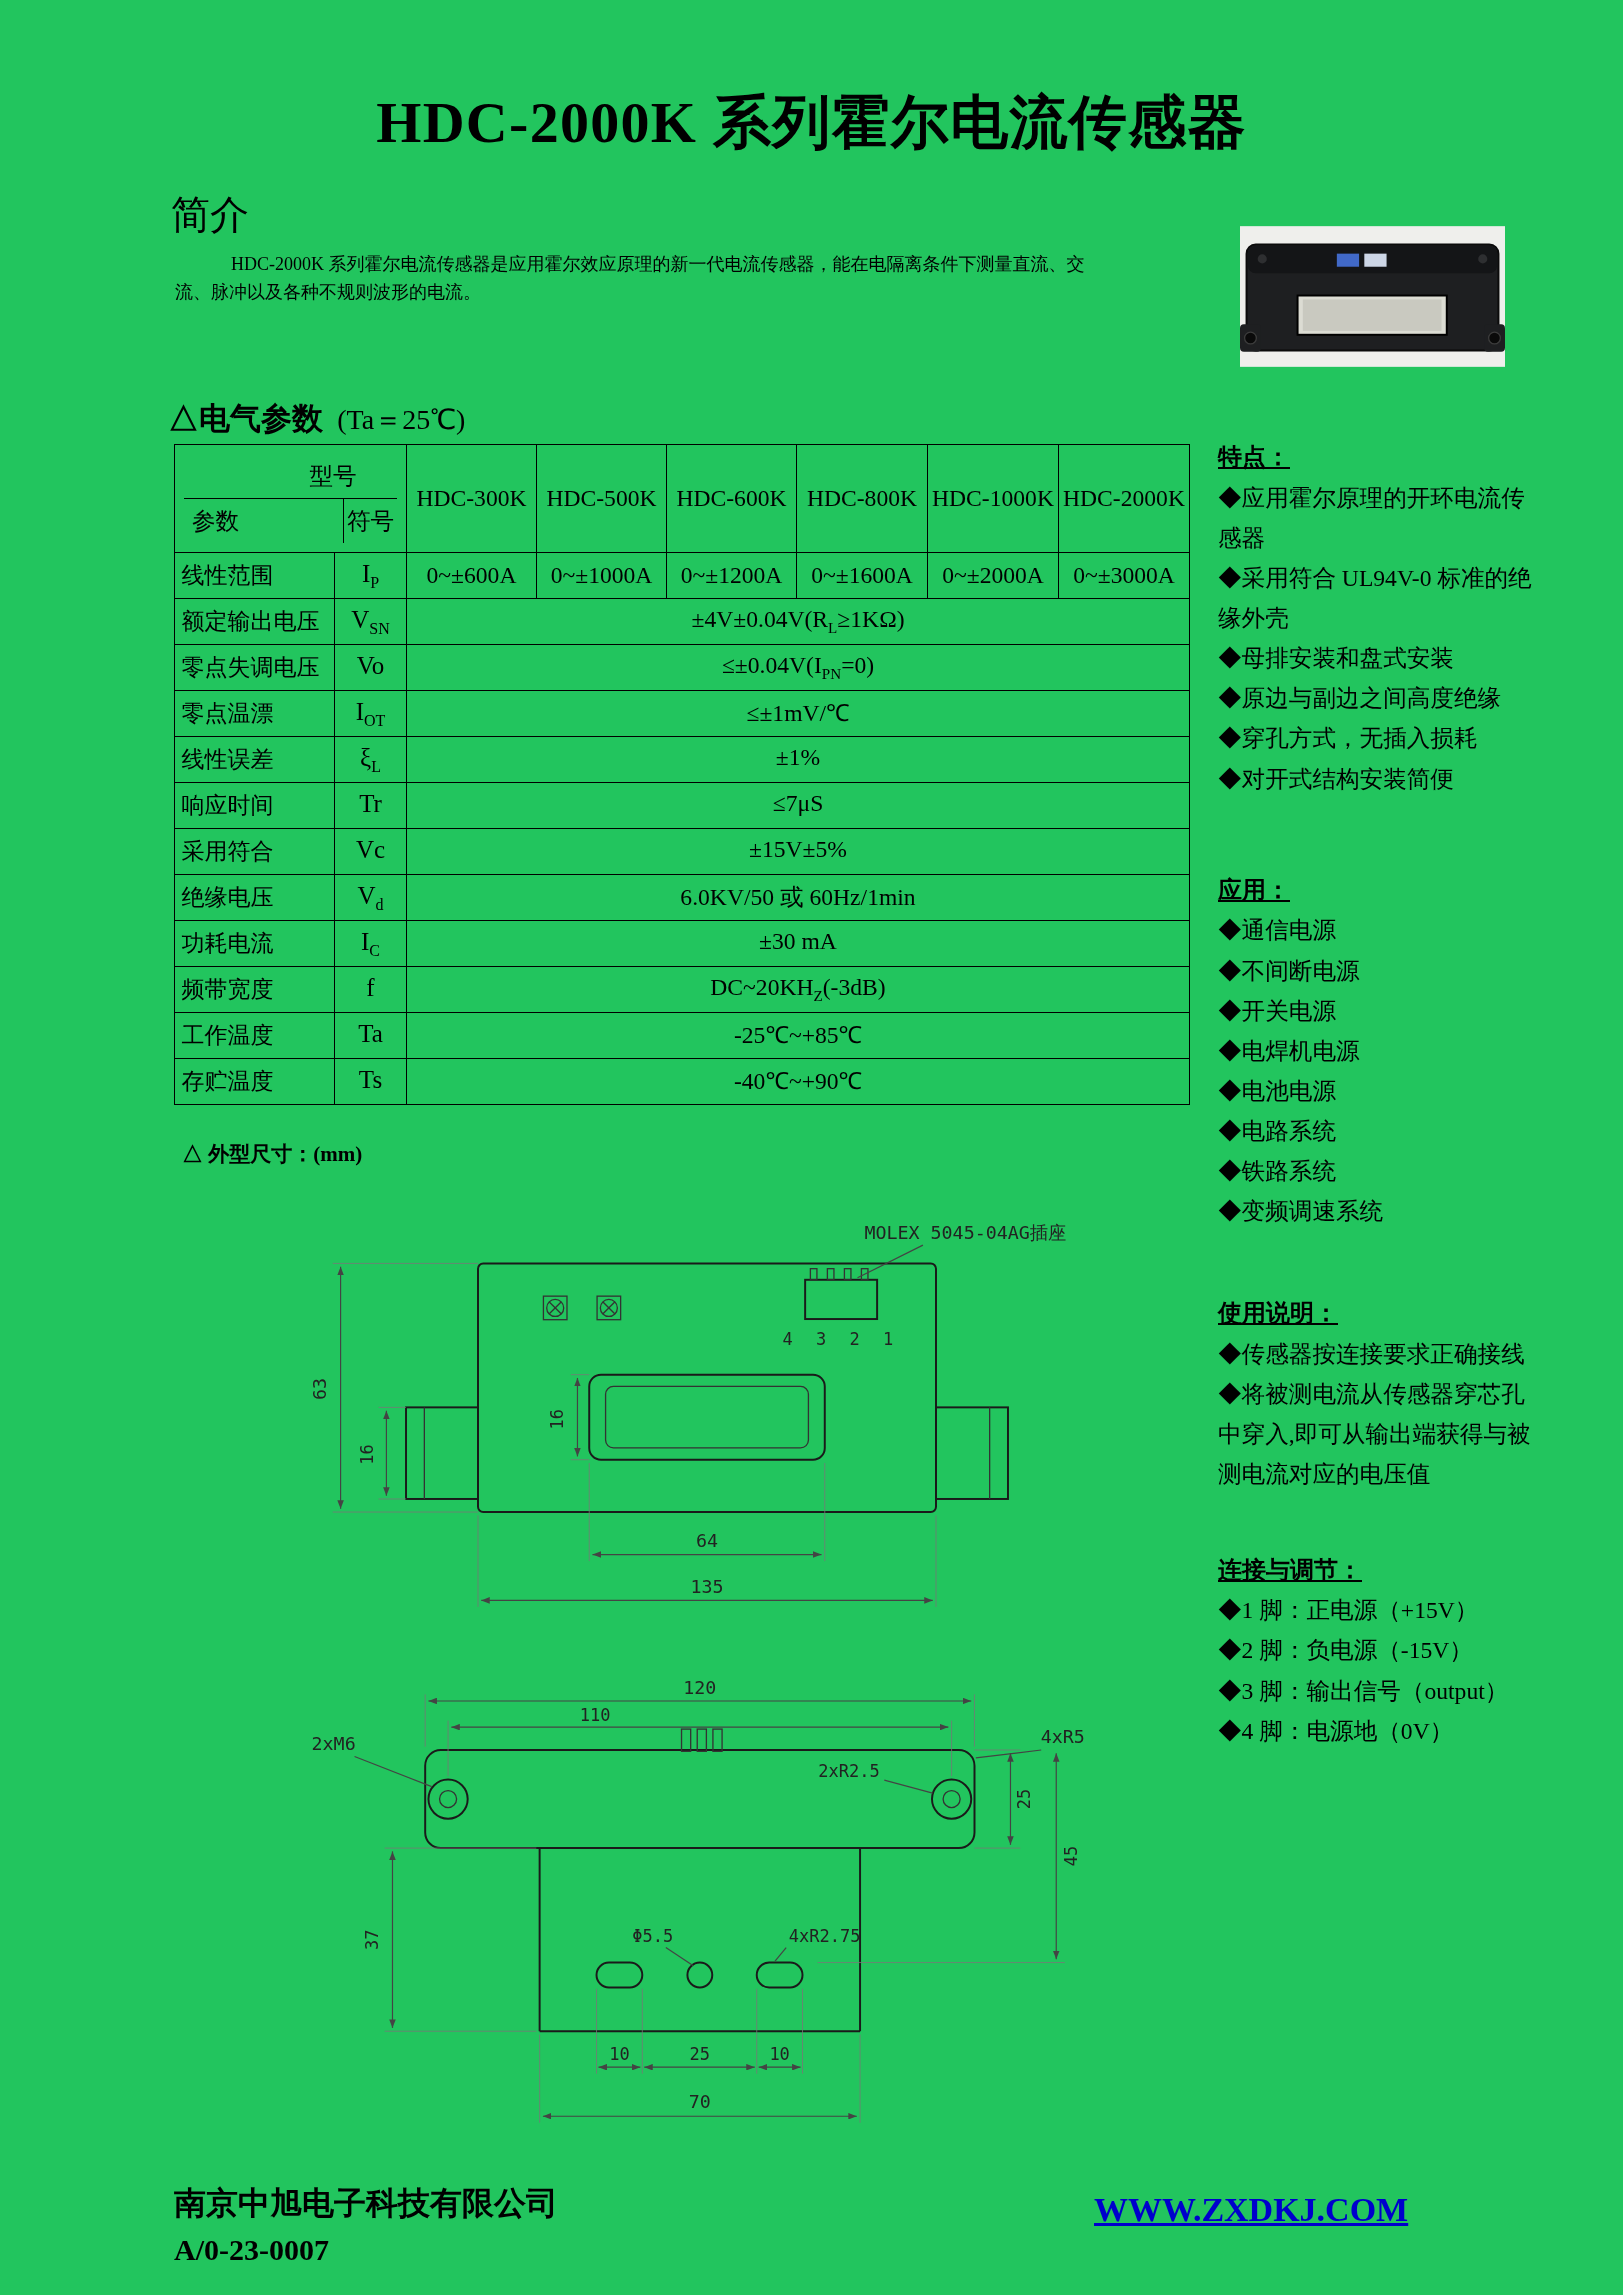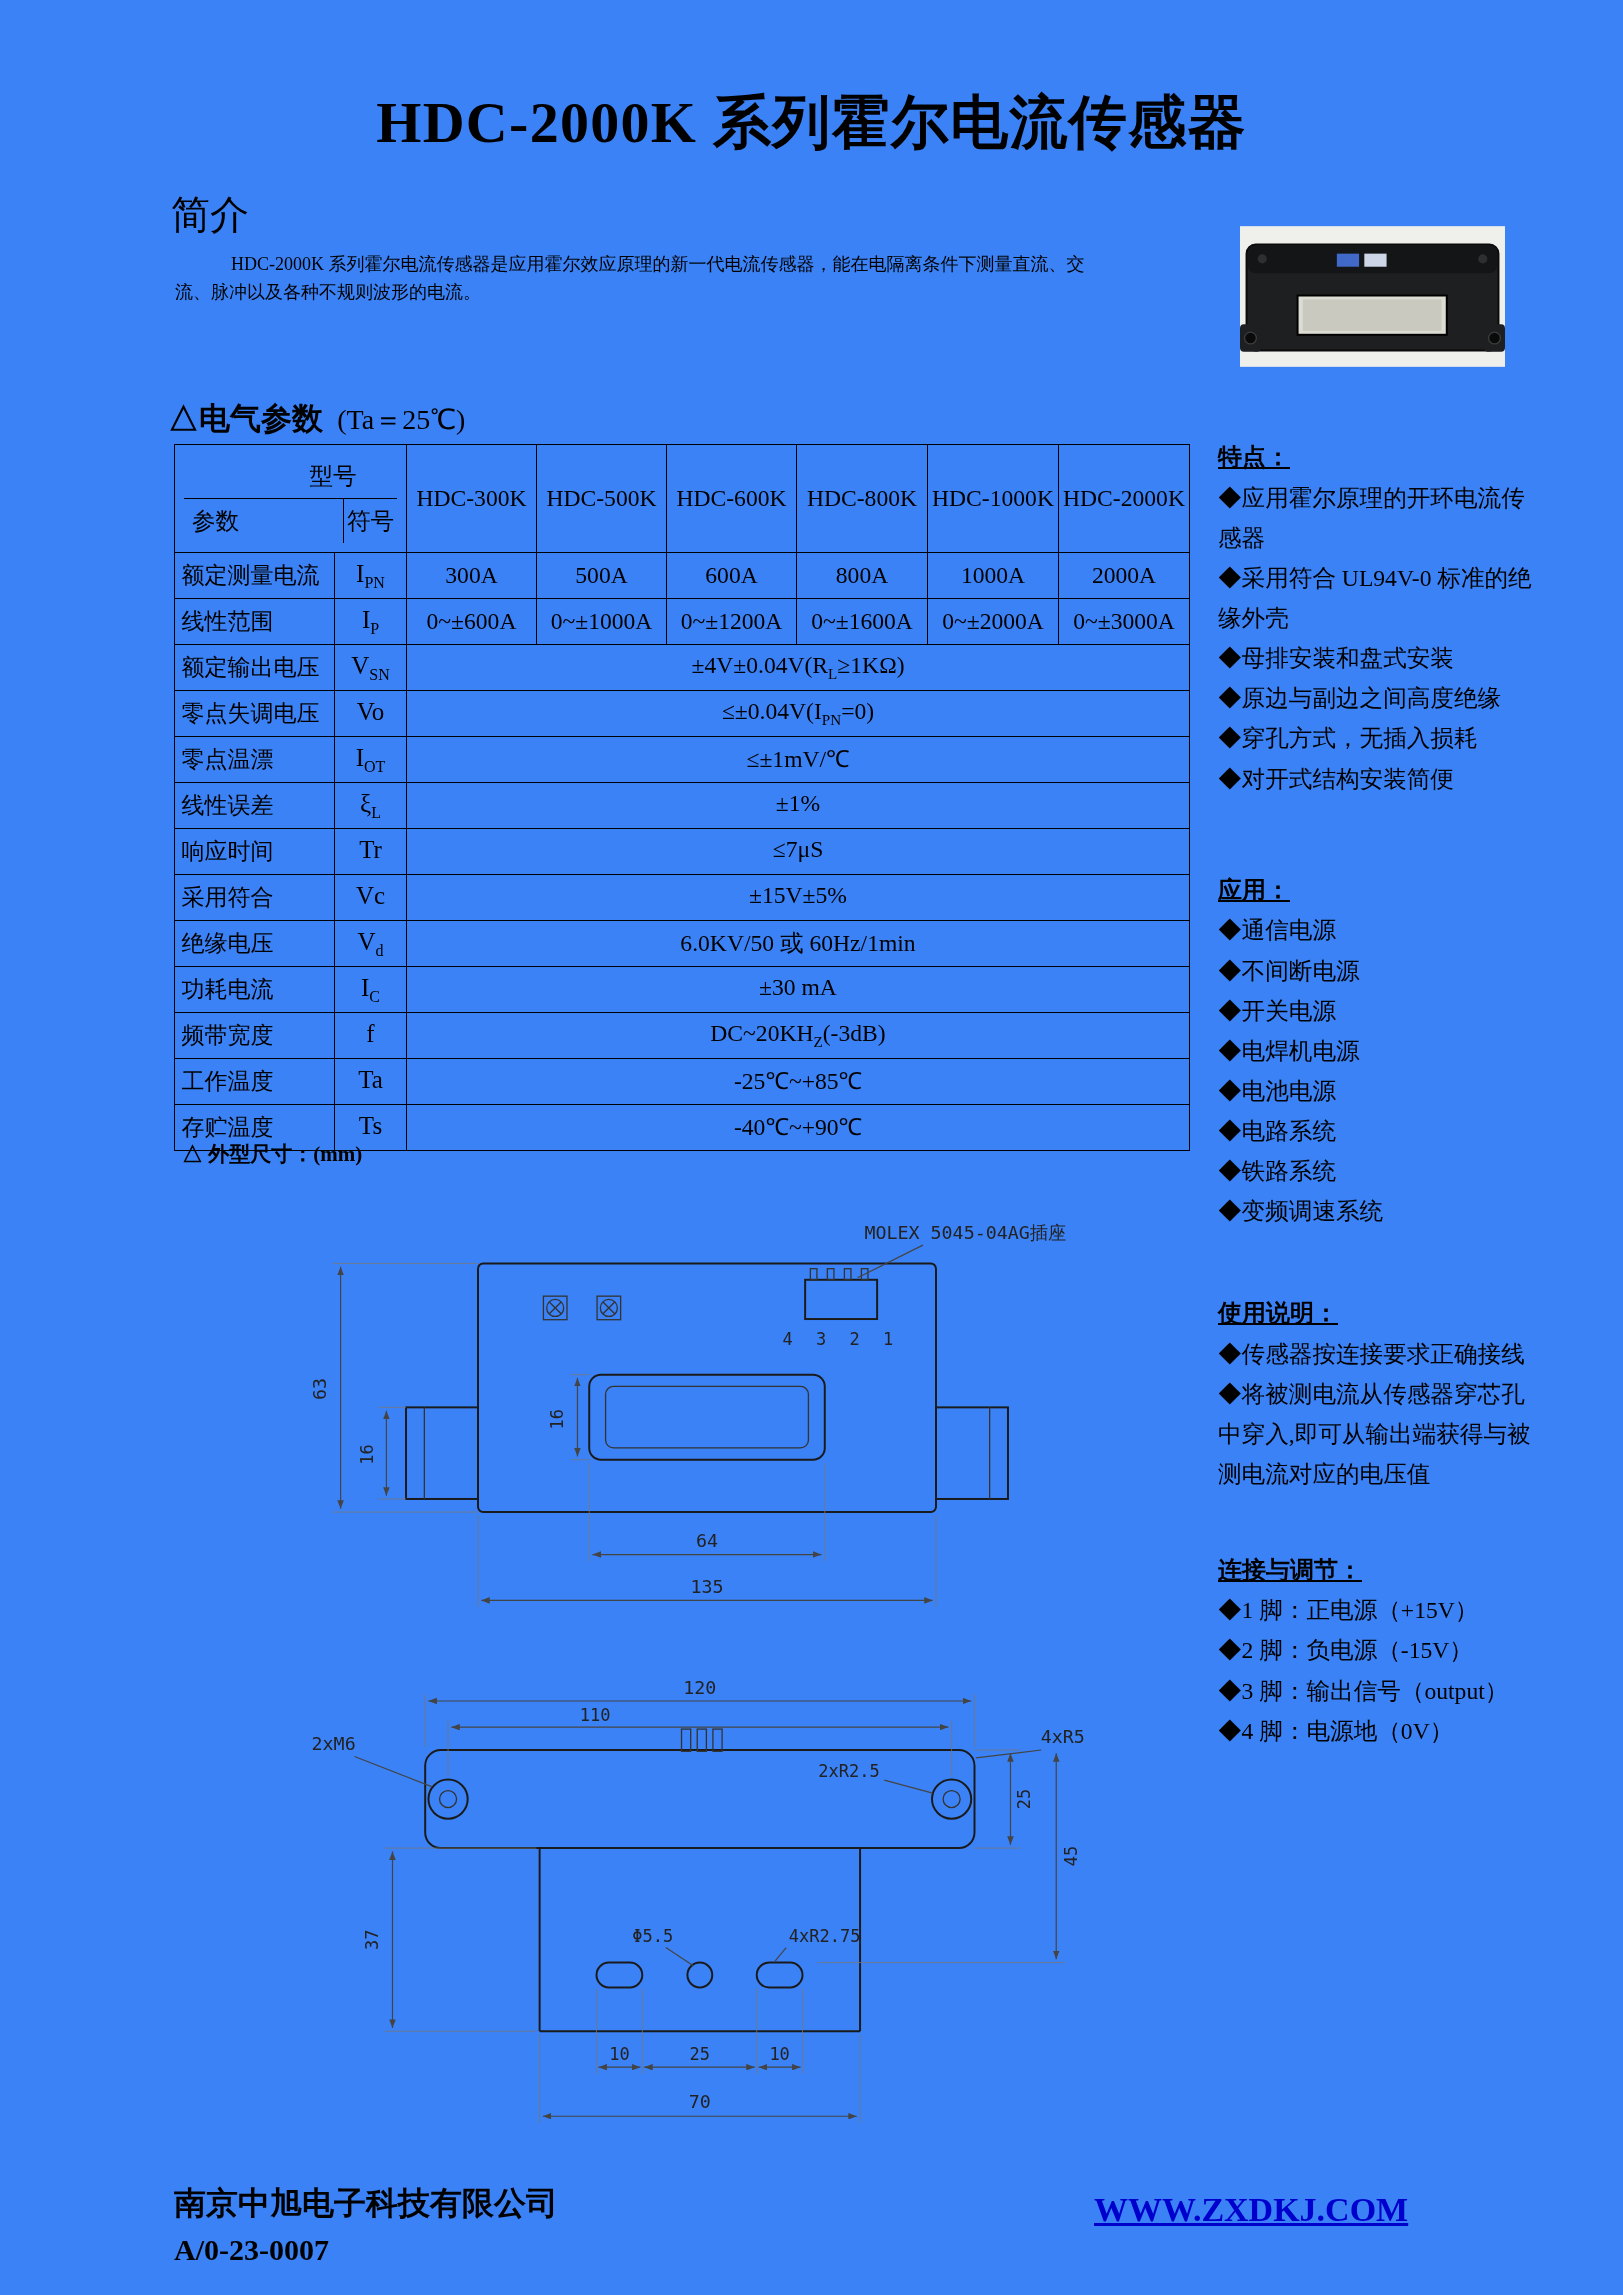--- a/index.html
+++ b/index.html
@@ -1,21 +1,21 @@
 <!DOCTYPE html>
 <html style="font-size:10.5px"><head>
 <meta charset="utf-8">
 <style>
   * { margin: 0; padding: 0; box-sizing: border-box; }
   html, body { background: #ffffff; }
   .page {
     position: relative;
     width: 1623px;
     height: 2295px;
-    background: #3b82f6;
+    background: #22c55e;
     font-family: "Liberation Serif", serif;
     color: #000;
     overflow: hidden;
   }
 
   .doc-title {
     position: absolute;
     top: 84px; left: 0; right: 0;
     text-align: center;
     font-size: 58px;
@@ -194,30 +194,20 @@
         </div>
       </th>
       <th>HDC-300K</th>
       <th>HDC-500K</th>
       <th>HDC-600K</th>
       <th>HDC-800K</th>
       <th>HDC-1000K</th>
       <th>HDC-2000K</th>
     </tr>
 
-    <tr class="data-row">
-      <td class="pname">额定测量电流</td>
-      <td class="psym"><span>I</span><sub>PN</sub></td>
-      <td class="pval">300A</td>
-      <td class="pval">500A</td>
-      <td class="pval">600A</td>
-      <td class="pval">800A</td>
-      <td class="pval">1000A</td>
-      <td class="pval">2000A</td>
-    </tr>
     <tr class="data-row">
       <td class="pname">线性范围</td>
       <td class="psym"><span>I</span><sub>P</sub></td>
       <td class="pval">0~±600A</td>
       <td class="pval">0~±1000A</td>
       <td class="pval">0~±1200A</td>
       <td class="pval">0~±1600A</td>
       <td class="pval">0~±2000A</td>
       <td class="pval">0~±3000A</td>
     </tr>

